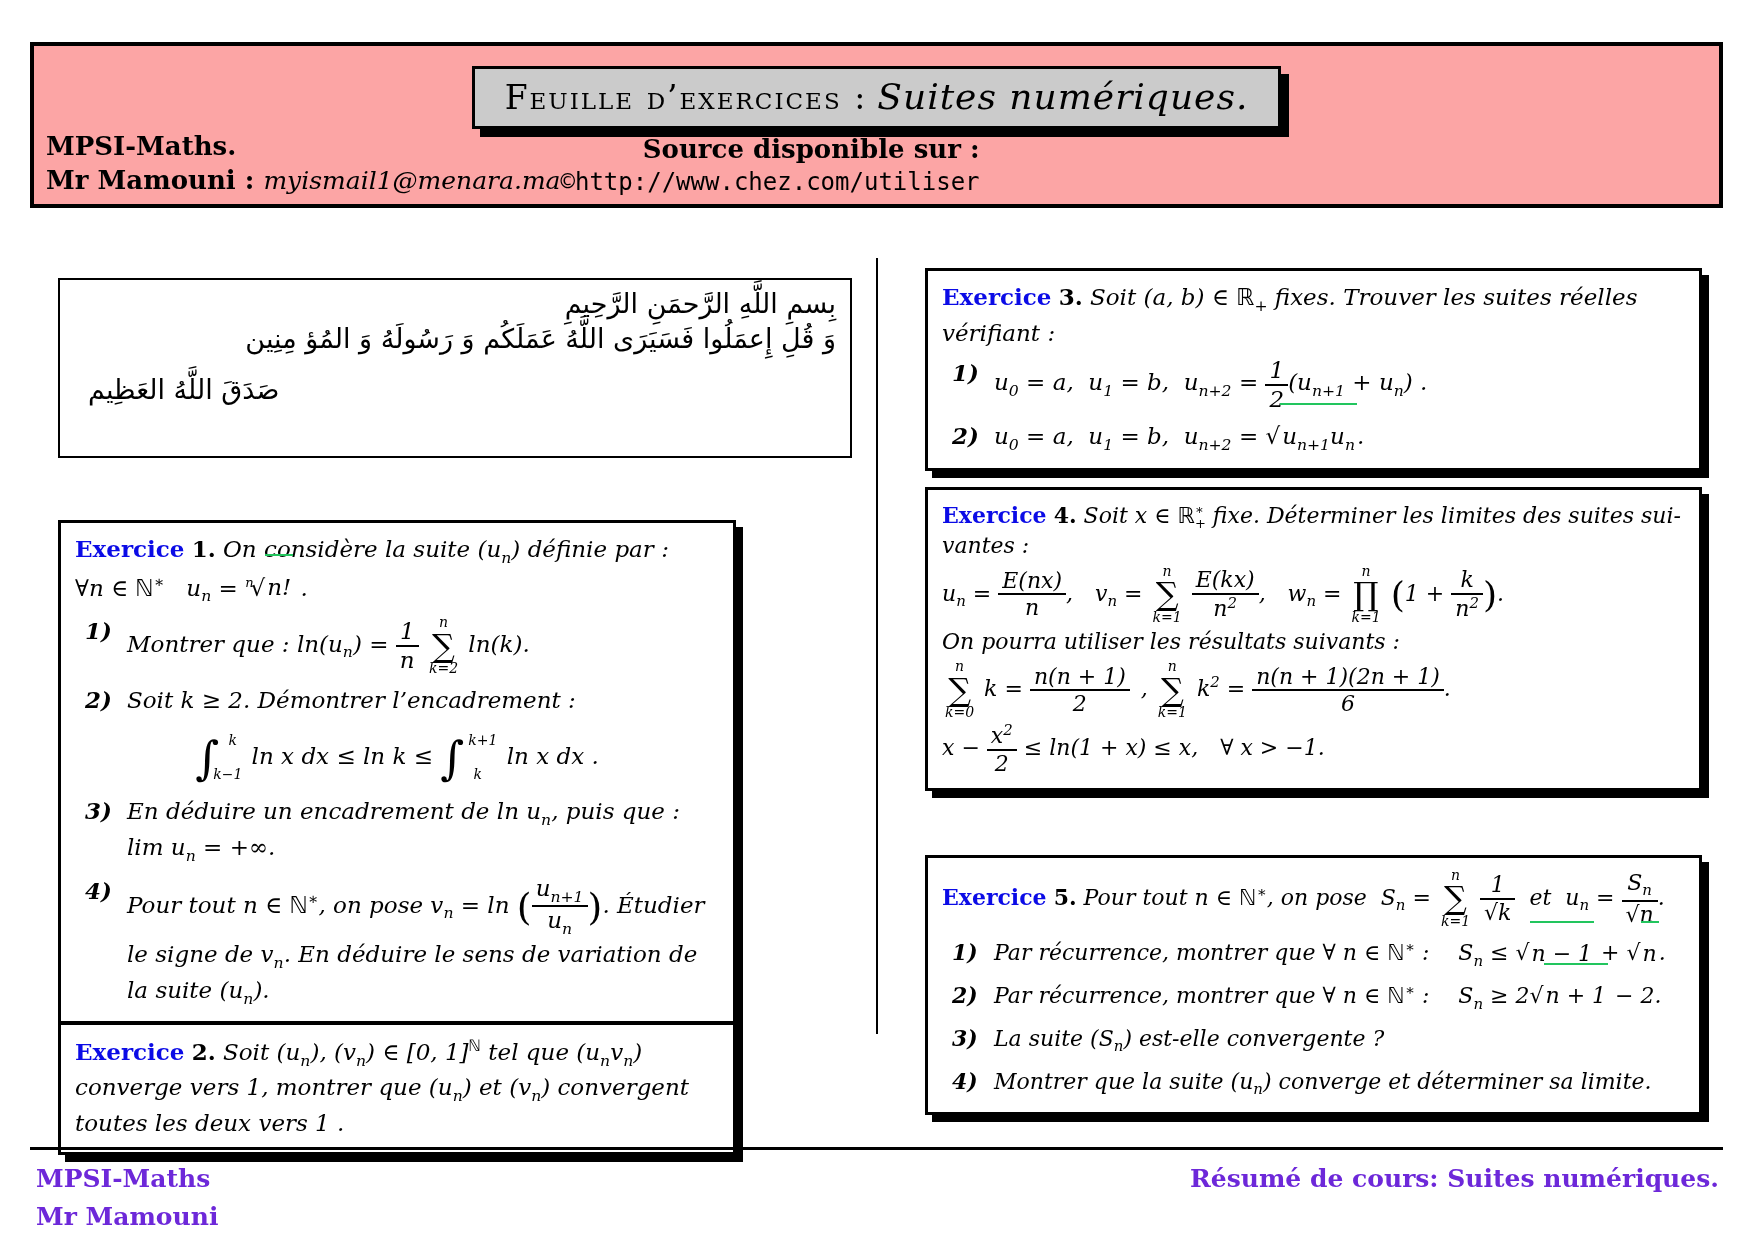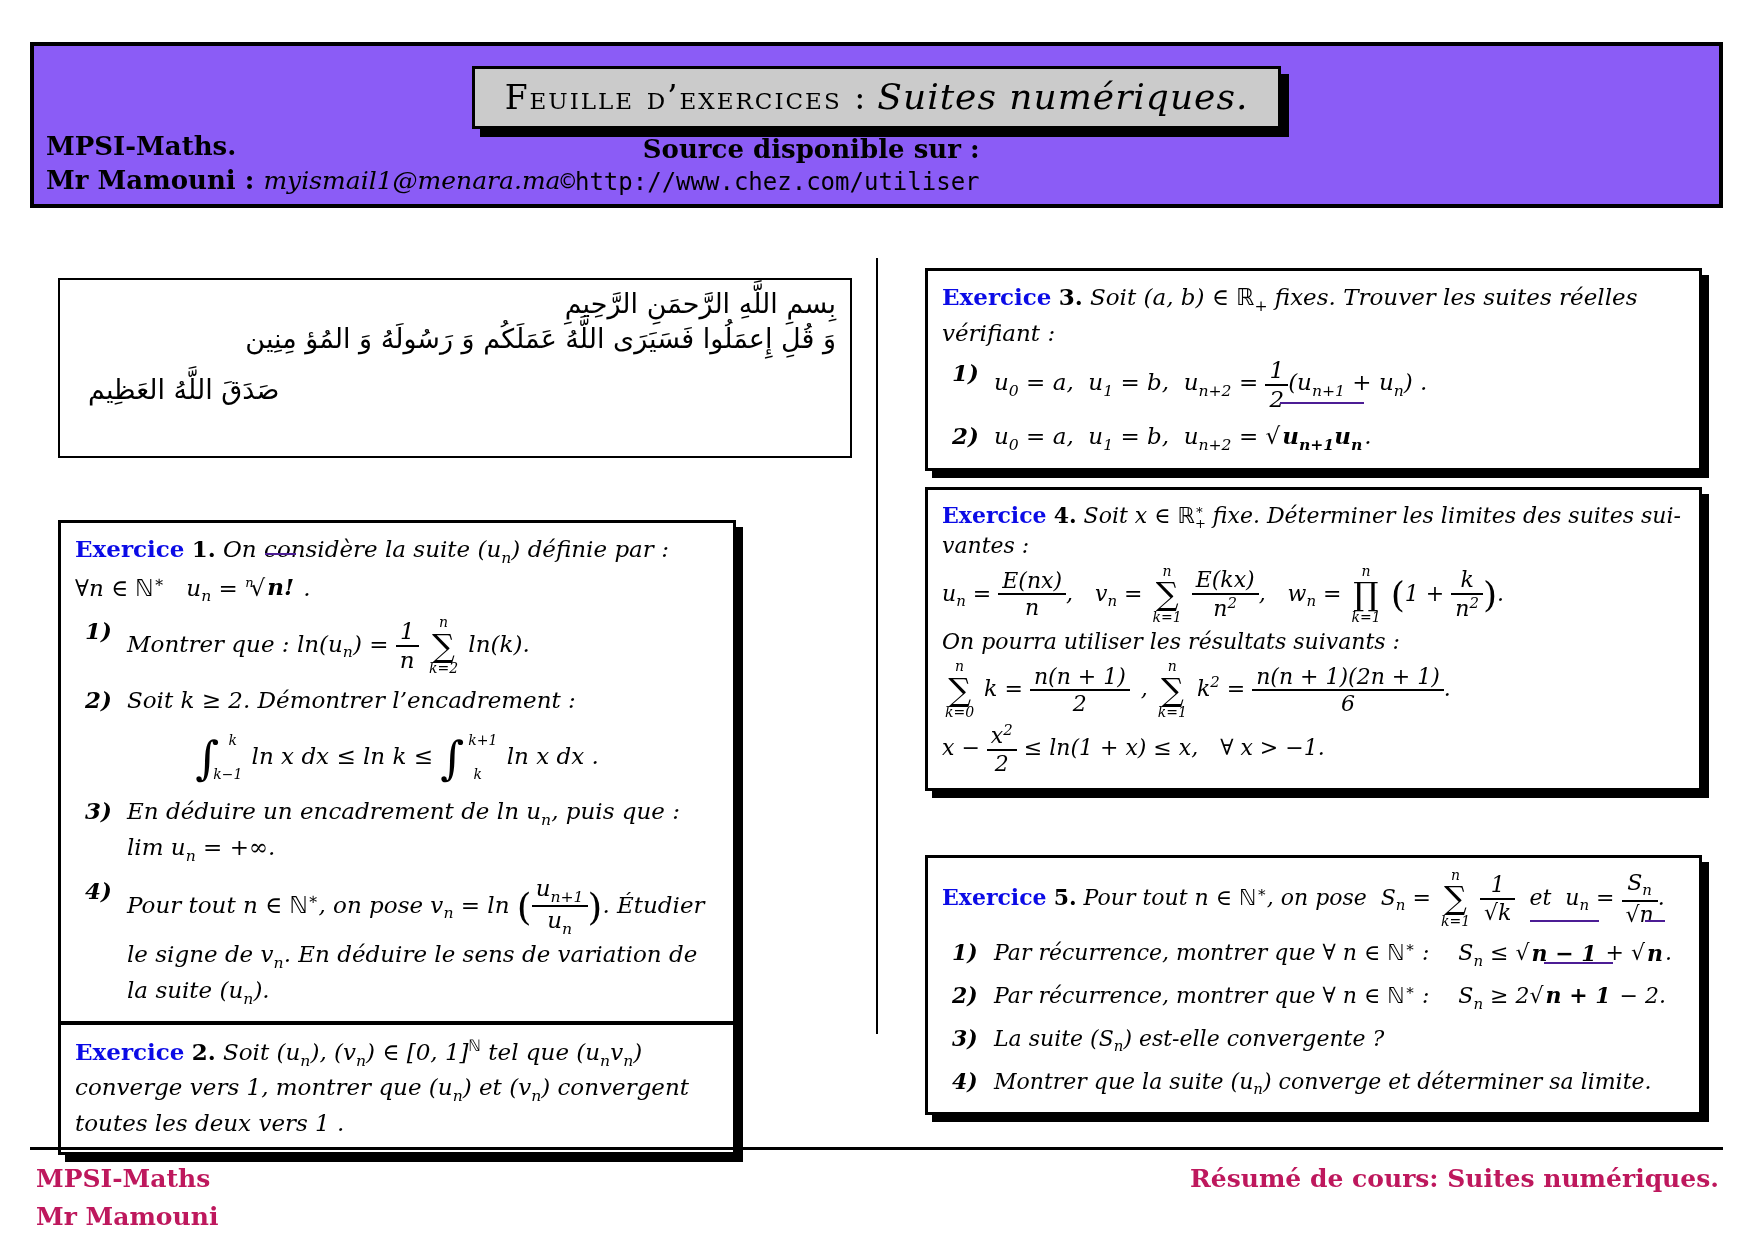--- a/index.html
+++ b/index.html
@@ -1,21 +1,21 @@
 <!DOCTYPE html>
 <html><head>
 <meta charset="utf-8">
 <style>
   html,body{margin:0;padding:0;background:#fff;}
   .page{position:relative;width:1755px;height:1240px;background:#ffffff;
         font-family:"DejaVu Serif", serif;color:#000;overflow:hidden;}
 
   
   .band{position:absolute;left:30px;top:42px;width:1693px;height:166px;
-        background:#8b5cf6;border:4px solid #000;box-sizing:border-box;}
+        background:#fca5a5;border:4px solid #000;box-sizing:border-box;}
   .title-box{width:max-content;margin:20px auto 0;padding:7px 30px 9px;
         background:#cbcbcb;border:3px solid #000;box-shadow:8px 8px 0 #000;
         font-size:33px;white-space:nowrap;}
   .t-sc{font-variant:small-caps;letter-spacing:2px;}
   .t-it{font-style:italic;font-size:36px;letter-spacing:1px;margin-left:10px;}
   .band-info{position:absolute;left:12px;right:12px;bottom:6px;
         display:flex;justify-content:flex-start;align-items:flex-end;}
   .bi-left{font-size:26px;font-weight:bold;line-height:1.3;}
   .bi-right{font-size:26px;font-weight:bold;text-align:right;line-height:1.3;}
   .em-it{font-weight:normal;font-style:italic;font-size:25px;}
@@ -60,32 +60,32 @@
   .so{display:inline-flex;flex-direction:column;align-items:center;
       vertical-align:middle;line-height:1;margin:0 3px;font-style:normal;}
   .so .l{font-size:14px;font-style:italic;line-height:1.1;}
   .so .g{font-size:32px;line-height:0.95;}
   .int{display:inline-flex;align-items:center;vertical-align:middle;font-style:normal;margin-right:2px;}
   .int .ig{font-size:46px;line-height:1;}
   .int .il{display:inline-flex;flex-direction:column;justify-content:space-between;
       height:54px;font-size:14px;font-style:italic;}
   .int .il .up{margin-left:4px;}
   .int .il .dn{margin-left:-6px;}
-  .ov{border-top:2px solid #4c1d95;padding:18px 2px;font-weight:bold;}
+  .ov{border-top:2px solid #22c55e;padding:18px 2px;}
   .ov2{border-top:2px solid #000;}
   .ridx{font-size:13px;vertical-align:super;margin-right:-3px;}
   .bb{font-family:"DejaVu Sans", sans-serif;font-style:normal;}
   .bp{font-size:165%;vertical-align:middle;font-style:normal;line-height:0;}
   .stk{display:inline-flex;flex-direction:column;font-size:13px;line-height:1.1;
       vertical-align:middle;font-style:normal;}
 
   
   .frule{position:absolute;left:30px;top:1147px;width:1693px;height:3px;background:#000;}
   .footer{position:absolute;left:36px;right:36px;top:1160px;display:flex;
-      justify-content:space-between;color:#be185d;font-weight:bold;font-size:25px;line-height:1.5;}
+      justify-content:space-between;color:#6d28d9;font-weight:bold;font-size:25px;line-height:1.5;}
   .f-center{text-align:center;}
   .f-right{text-align:right;font-style:italic;}
 </style>
 </head>
 <body>
 
 <div class="page">
 
   <div class="band">
     <div class="title-box">

